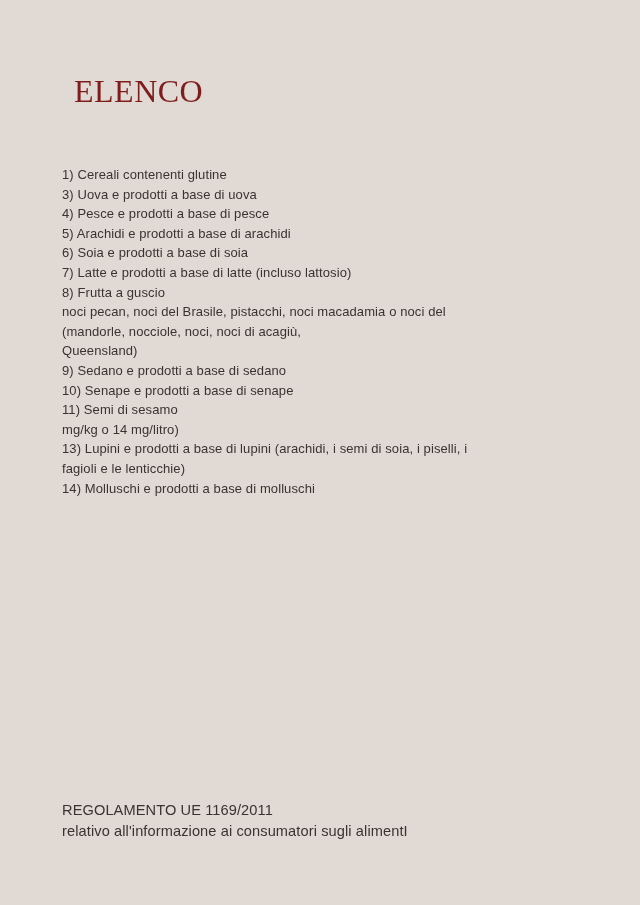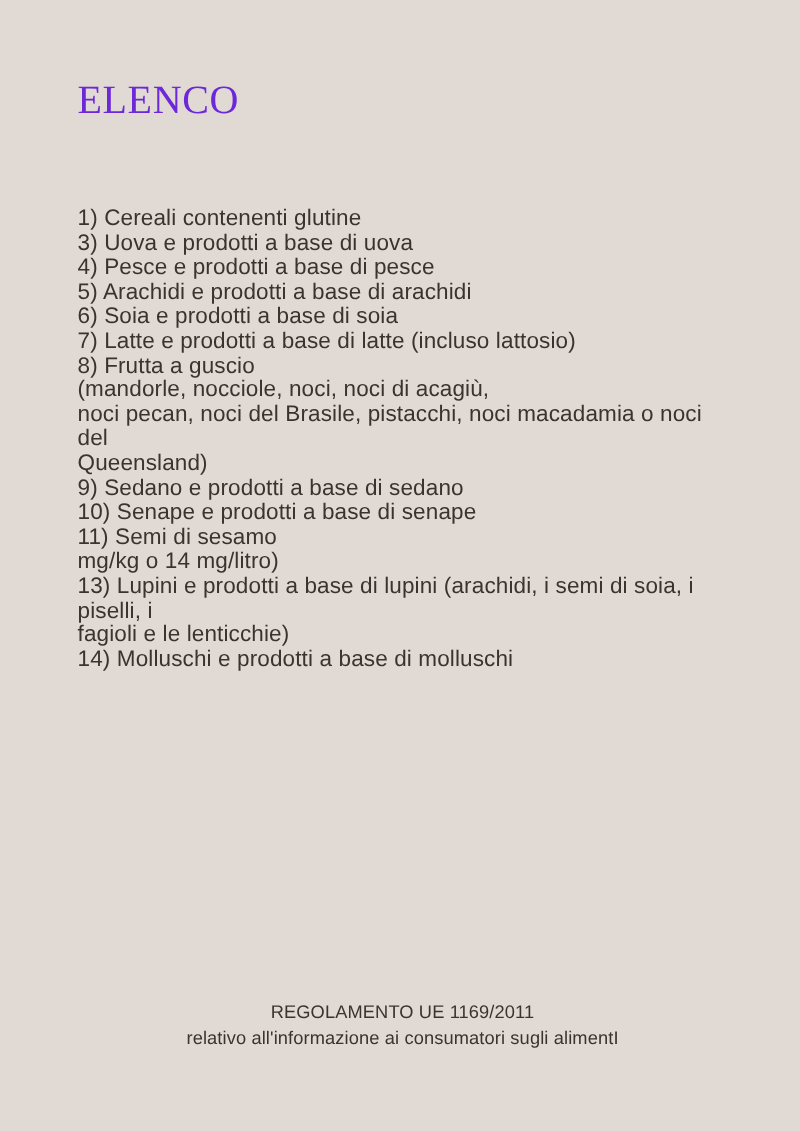--- a/index.html
+++ b/index.html
@@ -29,22 +29,22 @@
     left: 62px;
     top: 62px;
     width: 520px;
   }
   .title-line-1 {
     font-family: "Liberation Serif", serif;
     font-weight: 400;
     font-size: 32px;
     line-height: 34px;
     letter-spacing: 0.5px;
-    color: #6d28d9;
-    margin: 0;
+    color: #7f1d1d;
+    margin: 12px;
     white-space: nowrap;
   }
   .title-line-2 {
     font-family: "Liberation Serif", serif;
     font-weight: 700;
     font-size: 38px;
     line-height: 42px;
     letter-spacing: 0.3px;
     color: #17130f;
     margin: 0;
@@ -57,21 +57,21 @@
     left: 62px;
     top: 165px;
     width: 500px;
     margin: 0;
     padding: 0;
     list-style: none;
   }
   .allergen-line {
     font-family: "Liberation Sans", sans-serif;
     font-weight: 400;
-    font-size: 18px;
+    font-size: 13px;
     line-height: 19.6px;
     color: #3a3330;
     margin: 0;
     padding: 0;
     letter-spacing: 0.1px;
     white-space: pre-wrap;
   }
 
   
   .footer-block {
@@ -82,42 +82,41 @@
   }
   .footer-line {
     font-family: "Liberation Sans", sans-serif;
     font-weight: 400;
     font-size: 14.6px;
     line-height: 21px;
     color: #3a3330;
     letter-spacing: 0.1px;
     margin: 0;
     white-space: nowrap;
-    text-align: center;
   }
 </style>
 </head>
 <body>
 
 <div class="page">
 
   <div class="title-block">
     <p class="title-line-1">ELENCO</p>
   </div>
 
   <ul class="allergen-list">
     <li class="allergen-line">1) Cereali contenenti glutine</li>
     <li class="allergen-line">3) Uova e prodotti a base di uova</li>
     <li class="allergen-line">4) Pesce e prodotti a base di pesce</li>
     <li class="allergen-line">5) Arachidi e prodotti a base di arachidi</li>
     <li class="allergen-line">6) Soia e prodotti a base di soia</li>
     <li class="allergen-line">7) Latte e prodotti a base di latte (incluso lattosio)</li>
     <li class="allergen-line">8) Frutta a guscio</li>
+    <li class="allergen-line">noci pecan, noci del Brasile, pistacchi, noci macadamia o noci del</li>
     <li class="allergen-line">(mandorle, nocciole, noci, noci di acagiù,</li>
-    <li class="allergen-line">noci pecan, noci del Brasile, pistacchi, noci macadamia o noci del</li>
     <li class="allergen-line">Queensland)</li>
     <li class="allergen-line">9) Sedano e prodotti a base di sedano</li>
     <li class="allergen-line">10) Senape e prodotti a base di senape</li>
     <li class="allergen-line">11) Semi di sesamo</li>
     <li class="allergen-line">mg/kg o 14 mg/litro)</li>
     <li class="allergen-line">13) Lupini e prodotti a base di lupini (arachidi, i semi di soia, i piselli, i</li>
     <li class="allergen-line">fagioli e le lenticchie)</li>
     <li class="allergen-line">14) Molluschi e prodotti a base di molluschi</li>
   </ul>
 

